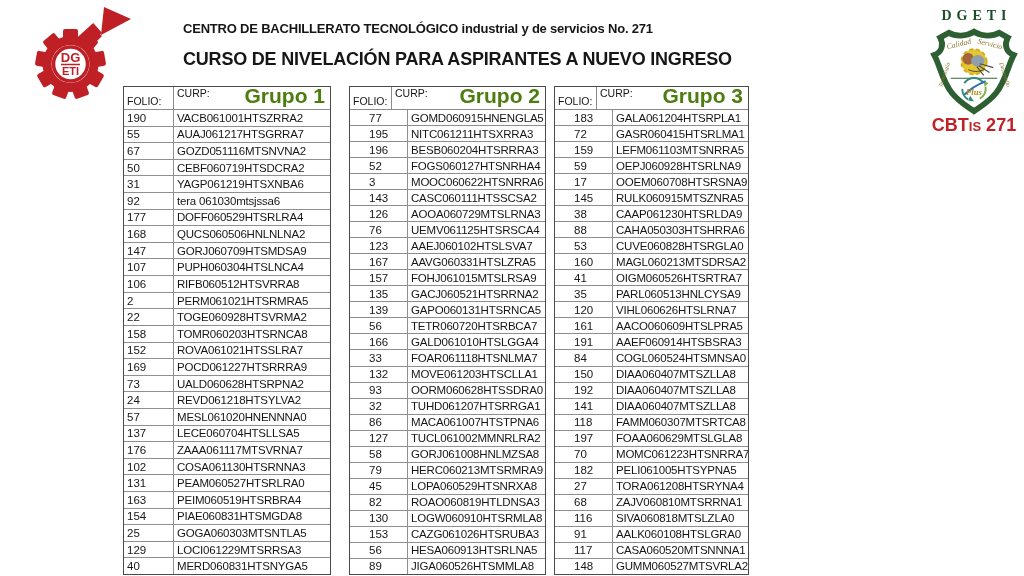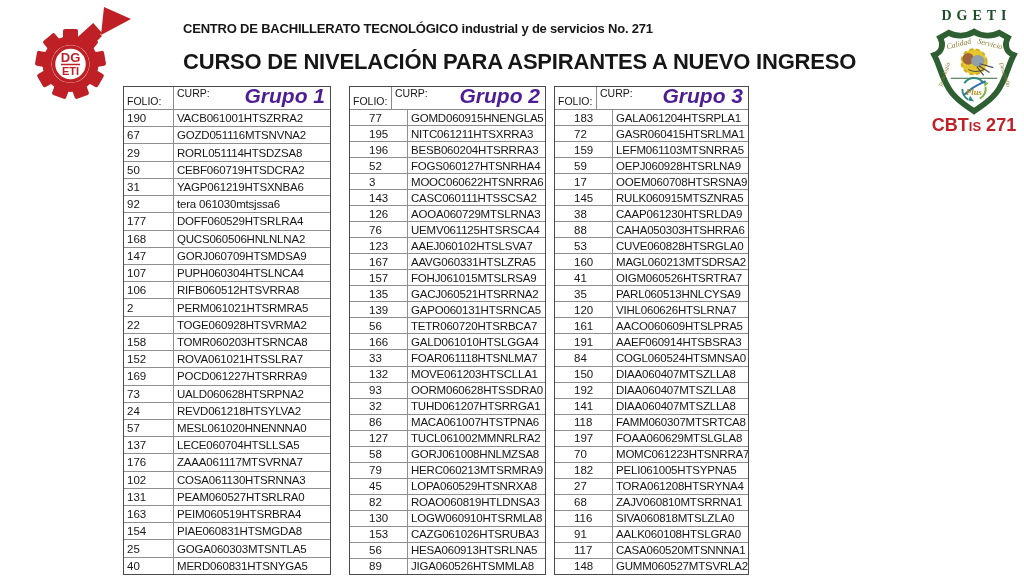--- a/index.html
+++ b/index.html
@@ -2,42 +2,42 @@
 <html><head>
 <meta charset="utf-8">
 <style>
   html,body{margin:0;padding:0;}
   body{
     width:1024px;height:576px;position:relative;overflow:hidden;
     background:#ffffff;font-family:"Liberation Sans",sans-serif;color:#161616;
   }
   
   .title-line1{position:absolute;left:183px;top:21px;font-size:13px;font-weight:bold;letter-spacing:-0.2px;white-space:nowrap;}
-  .title-line2{position:absolute;left:183px;top:49px;font-size:22px;font-weight:bold;letter-spacing:-0.2px;white-space:nowrap;}
+  .title-line2{position:absolute;left:183px;top:49px;font-size:18px;font-weight:bold;letter-spacing:-0.2px;white-space:nowrap;}
 
   
   .left-logo{position:absolute;left:18px;top:2px;width:120px;height:110px;}
   .right-logo{position:absolute;left:914px;top:8px;width:120px;height:132px;text-align:center;}
   .right-logo .dgeti-text{font-family:"Liberation Serif",serif;font-size:14px;font-weight:bold;letter-spacing:5px;color:#1e4d27;margin-left:5px;}
   .right-logo .shield-wrap{width:104px;height:92px;margin:1px auto 0;}
   .right-logo .cbtis-text{font-size:18px;font-weight:bold;font-variant:small-caps;color:#c02026;letter-spacing:0px;margin-top:-2px;}
 
   
   .gtable{position:absolute;top:86px;height:489px;box-sizing:border-box;border:1.5px solid #4a4a4a;
           display:flex;flex-direction:column;background:#fff;}
   .gtable.t1{left:123px;width:208px;}
   .gtable.t2{left:349px;width:197px;}
   .gtable.t3{left:554px;width:195px;}
 
   .thead{flex:0 0 22px;display:flex;border-bottom:1px solid #8a8a8a;position:relative;}
   .folio-h{width:50px;border-right:1px solid #8a8a8a;display:flex;align-items:flex-end;
            padding:0 0 2px 3px;font-size:10.5px;box-sizing:border-box;}
   .t2 .folio-h,.t3 .folio-h{width:42px;}
   .curp-h{flex:1;display:flex;align-items:flex-start;padding:0 0 2px 3px;font-size:10.5px;position:relative;}
-  .group-title{position:absolute;right:5px;top:-3px;font-size:21px;font-weight:bold;font-style:italic;color:#4c1d95;white-space:nowrap;}
+  .group-title{position:absolute;right:5px;top:-3px;font-size:21px;font-weight:bold;color:#4d7c0f;white-space:nowrap;}
 
   .rows{flex:1 1 auto;display:flex;flex-direction:column;}
   .row{flex:1 1 auto;display:flex;min-height:0;}
   .row + .row{border-top:1px solid #8f8f8f;}
   .cell{display:flex;align-items:center;overflow:hidden;white-space:nowrap;box-sizing:border-box;}
   .cell-folio{width:50px;border-right:1px solid #8f8f8f;font-size:11.5px;padding-left:3px;}
   .t2 .cell-folio,.t3 .cell-folio{width:42px;margin-left:16px;}
   .cell-curp{flex:1;font-size:11.5px;padding-left:3px;letter-spacing:-0.2px;}
 </style>
 </head>
@@ -114,28 +114,28 @@
       <span>CURP:</span>
       <span class="group-title">Grupo 1</span>
     </div>
   </div>
   <div class="rows">
       <div class="row">
         <div class="cell cell-folio">190</div>
         <div class="cell cell-curp">VACB061001HTSZRRA2</div>
       </div>
       <div class="row">
+        <div class="cell cell-folio">55</div>
+        <div class="cell cell-curp">AUAJ061217HTSGRRA7</div>
+      </div>
+      <div class="row">
         <div class="cell cell-folio">67</div>
         <div class="cell cell-curp">GOZD051116MTSNVNA2</div>
       </div>
       <div class="row">
-        <div class="cell cell-folio">29</div>
-        <div class="cell cell-curp">RORL051114HTSDZSA8</div>
-      </div>
-      <div class="row">
         <div class="cell cell-folio">50</div>
         <div class="cell cell-curp">CEBF060719HTSDCRA2</div>
       </div>
       <div class="row">
         <div class="cell cell-folio">31</div>
         <div class="cell cell-curp">YAGP061219HTSXNBA6</div>
       </div>
       <div class="row">
         <div class="cell cell-folio">92</div>
         <div class="cell cell-curp">tera 061030mtsjssa6</div>
@@ -212,20 +212,24 @@
         <div class="cell cell-folio">163</div>
         <div class="cell cell-curp">PEIM060519HTSRBRA4</div>
       </div>
       <div class="row">
         <div class="cell cell-folio">154</div>
         <div class="cell cell-curp">PIAE060831HTSMGDA8</div>
       </div>
       <div class="row">
         <div class="cell cell-folio">25</div>
         <div class="cell cell-curp">GOGA060303MTSNTLA5</div>
+      </div>
+      <div class="row">
+        <div class="cell cell-folio">129</div>
+        <div class="cell cell-curp">LOCI061229MTSRRSA3</div>
       </div>
       <div class="row">
         <div class="cell cell-folio">40</div>
         <div class="cell cell-curp">MERD060831HTSNYGA5</div>
       </div>
     </div>
 </div>
 
 <div class="gtable t2">
   <div class="thead">

